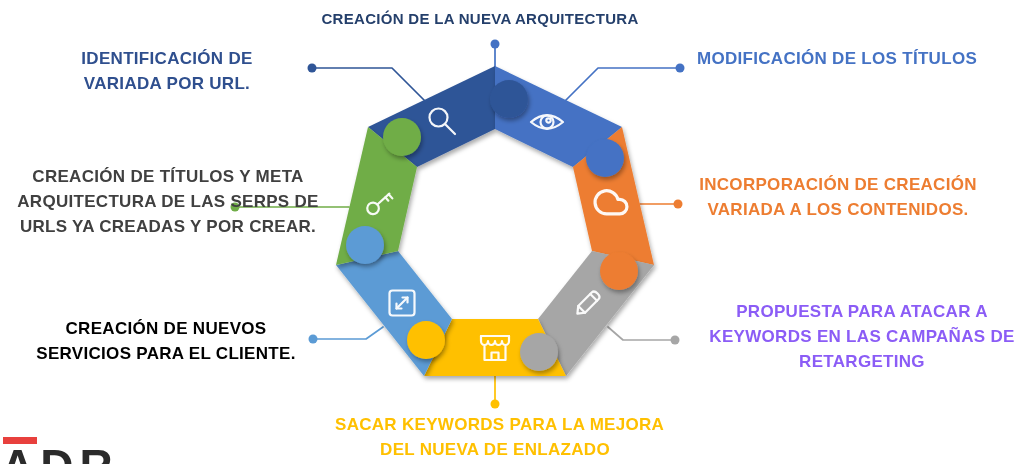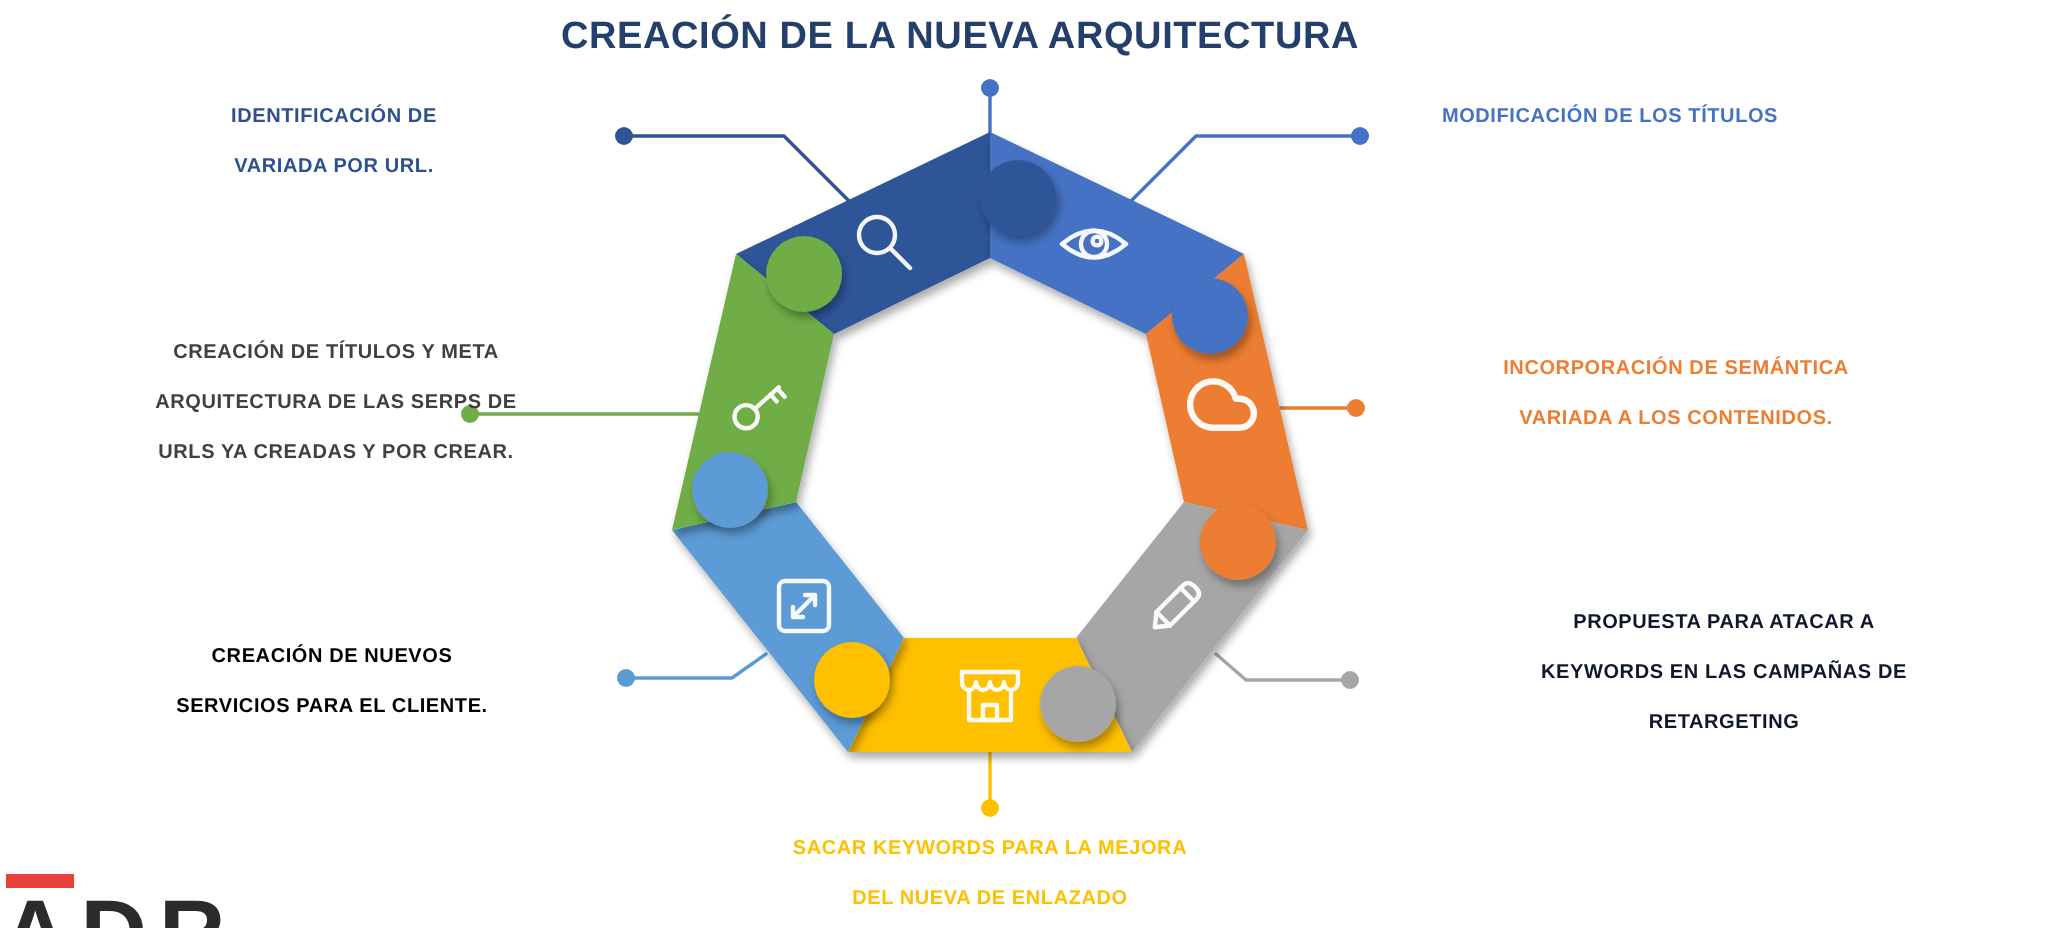--- a/index.html
+++ b/index.html
@@ -1,25 +1,25 @@
 <!DOCTYPE html>
 <html><head>
 <meta charset="utf-8">
 <style>
   html,body{margin:0;padding:0;background:#fff;}
   #screen{
     position:relative;width:1024px;height:464px;overflow:hidden;background:#ffffff;
     font-family:"Liberation Sans",sans-serif;
   }
   .label{
-    position:absolute;text-align:center;font-weight:bold;font-size:10px;
+    position:absolute;text-align:center;font-weight:bold;font-size:17px;
     line-height:25px;letter-spacing:0.3px;
   }
   .label div{white-space:nowrap;}
-  #label-title{font-size:19px;}
+  #label-title{font-size:15px;}
   .logo-text{
     position:absolute;font-weight:800;color:#2b2b2b;line-height:1;
     letter-spacing:6px;font-size:46px;
   }
   .logo-bar{position:absolute;}
   svg .seg{filter:url(#ps);}
   svg .knob{filter:url(#ps);}
   svg .icon{stroke:#ffffff;fill:none;stroke-width:2.2;stroke-linecap:round;stroke-linejoin:round;opacity:0.95;}
   svg .conn{fill:none;stroke-width:1.7;stroke-linecap:round;stroke-linejoin:round;}
 </style>
@@ -126,41 +126,41 @@
   
   <div class="label" id="label-title" style="left: 230px; top: 6px; width: 500px; color: rgb(36, 63, 107);">
     <div>CREACIÓN DE LA NUEVA ARQUITECTURA</div>
   </div>
 
   <div class="label" style="left: 17px; top: 46px; width: 300px; color: rgb(47, 79, 142);">
     <div>IDENTIFICACIÓN DE</div>
     <div>VARIADA POR URL.</div>
   </div>
 
-  <div class="label" style="left: 655px; top: 46px; width: 300px; color: rgb(68, 114, 196);">
+  <div class="label" style="left: 687px; top: 46px; width: 300px; color: rgb(68, 114, 196);">
     <div>MODIFICACIÓN DE LOS TÍTULOS</div>
   </div>
 
   <div class="label" style="left: 8px; top: 164px; width: 320px; color: #404040;">
     <div>CREACIÓN DE TÍTULOS Y META</div>
     <div>ARQUITECTURA DE LAS SERPS DE</div>
     <div>URLS YA CREADAS Y POR CREAR.</div>
   </div>
 
   <div class="label" style="left: 688px; top: 172px; width: 300px; color: rgb(237, 125, 49);">
-    <div>INCORPORACIÓN DE SEMÁNTICA</div>
+    <div>INCORPORACIÓN DE CREACIÓN</div>
     <div>VARIADA A LOS CONTENIDOS.</div>
   </div>
 
   <div class="label" style="left: 16px; top: 316px; width: 300px; color: #000000;">
     <div>CREACIÓN DE NUEVOS</div>
     <div>SERVICIOS PARA EL CLIENTE.</div>
   </div>
 
-  <div class="label" style="left: 702px; top: 299px; width: 320px; color: #0f172a;">
+  <div class="label" style="left: 702px; top: 299px; width: 320px; color: #8b5cf6;">
     <div>PROPUESTA PARA ATACAR A</div>
     <div>KEYWORDS EN LAS CAMPAÑAS DE</div>
     <div>RETARGETING</div>
   </div>
 
   <div class="label" style="left: 335px; top: 412px; width: 320px; color: rgb(255, 192, 0);">
     <div>SACAR KEYWORDS PARA LA MEJORA</div>
     <div>DEL NUEVA DE ENLAZADO</div>
   </div>
 

